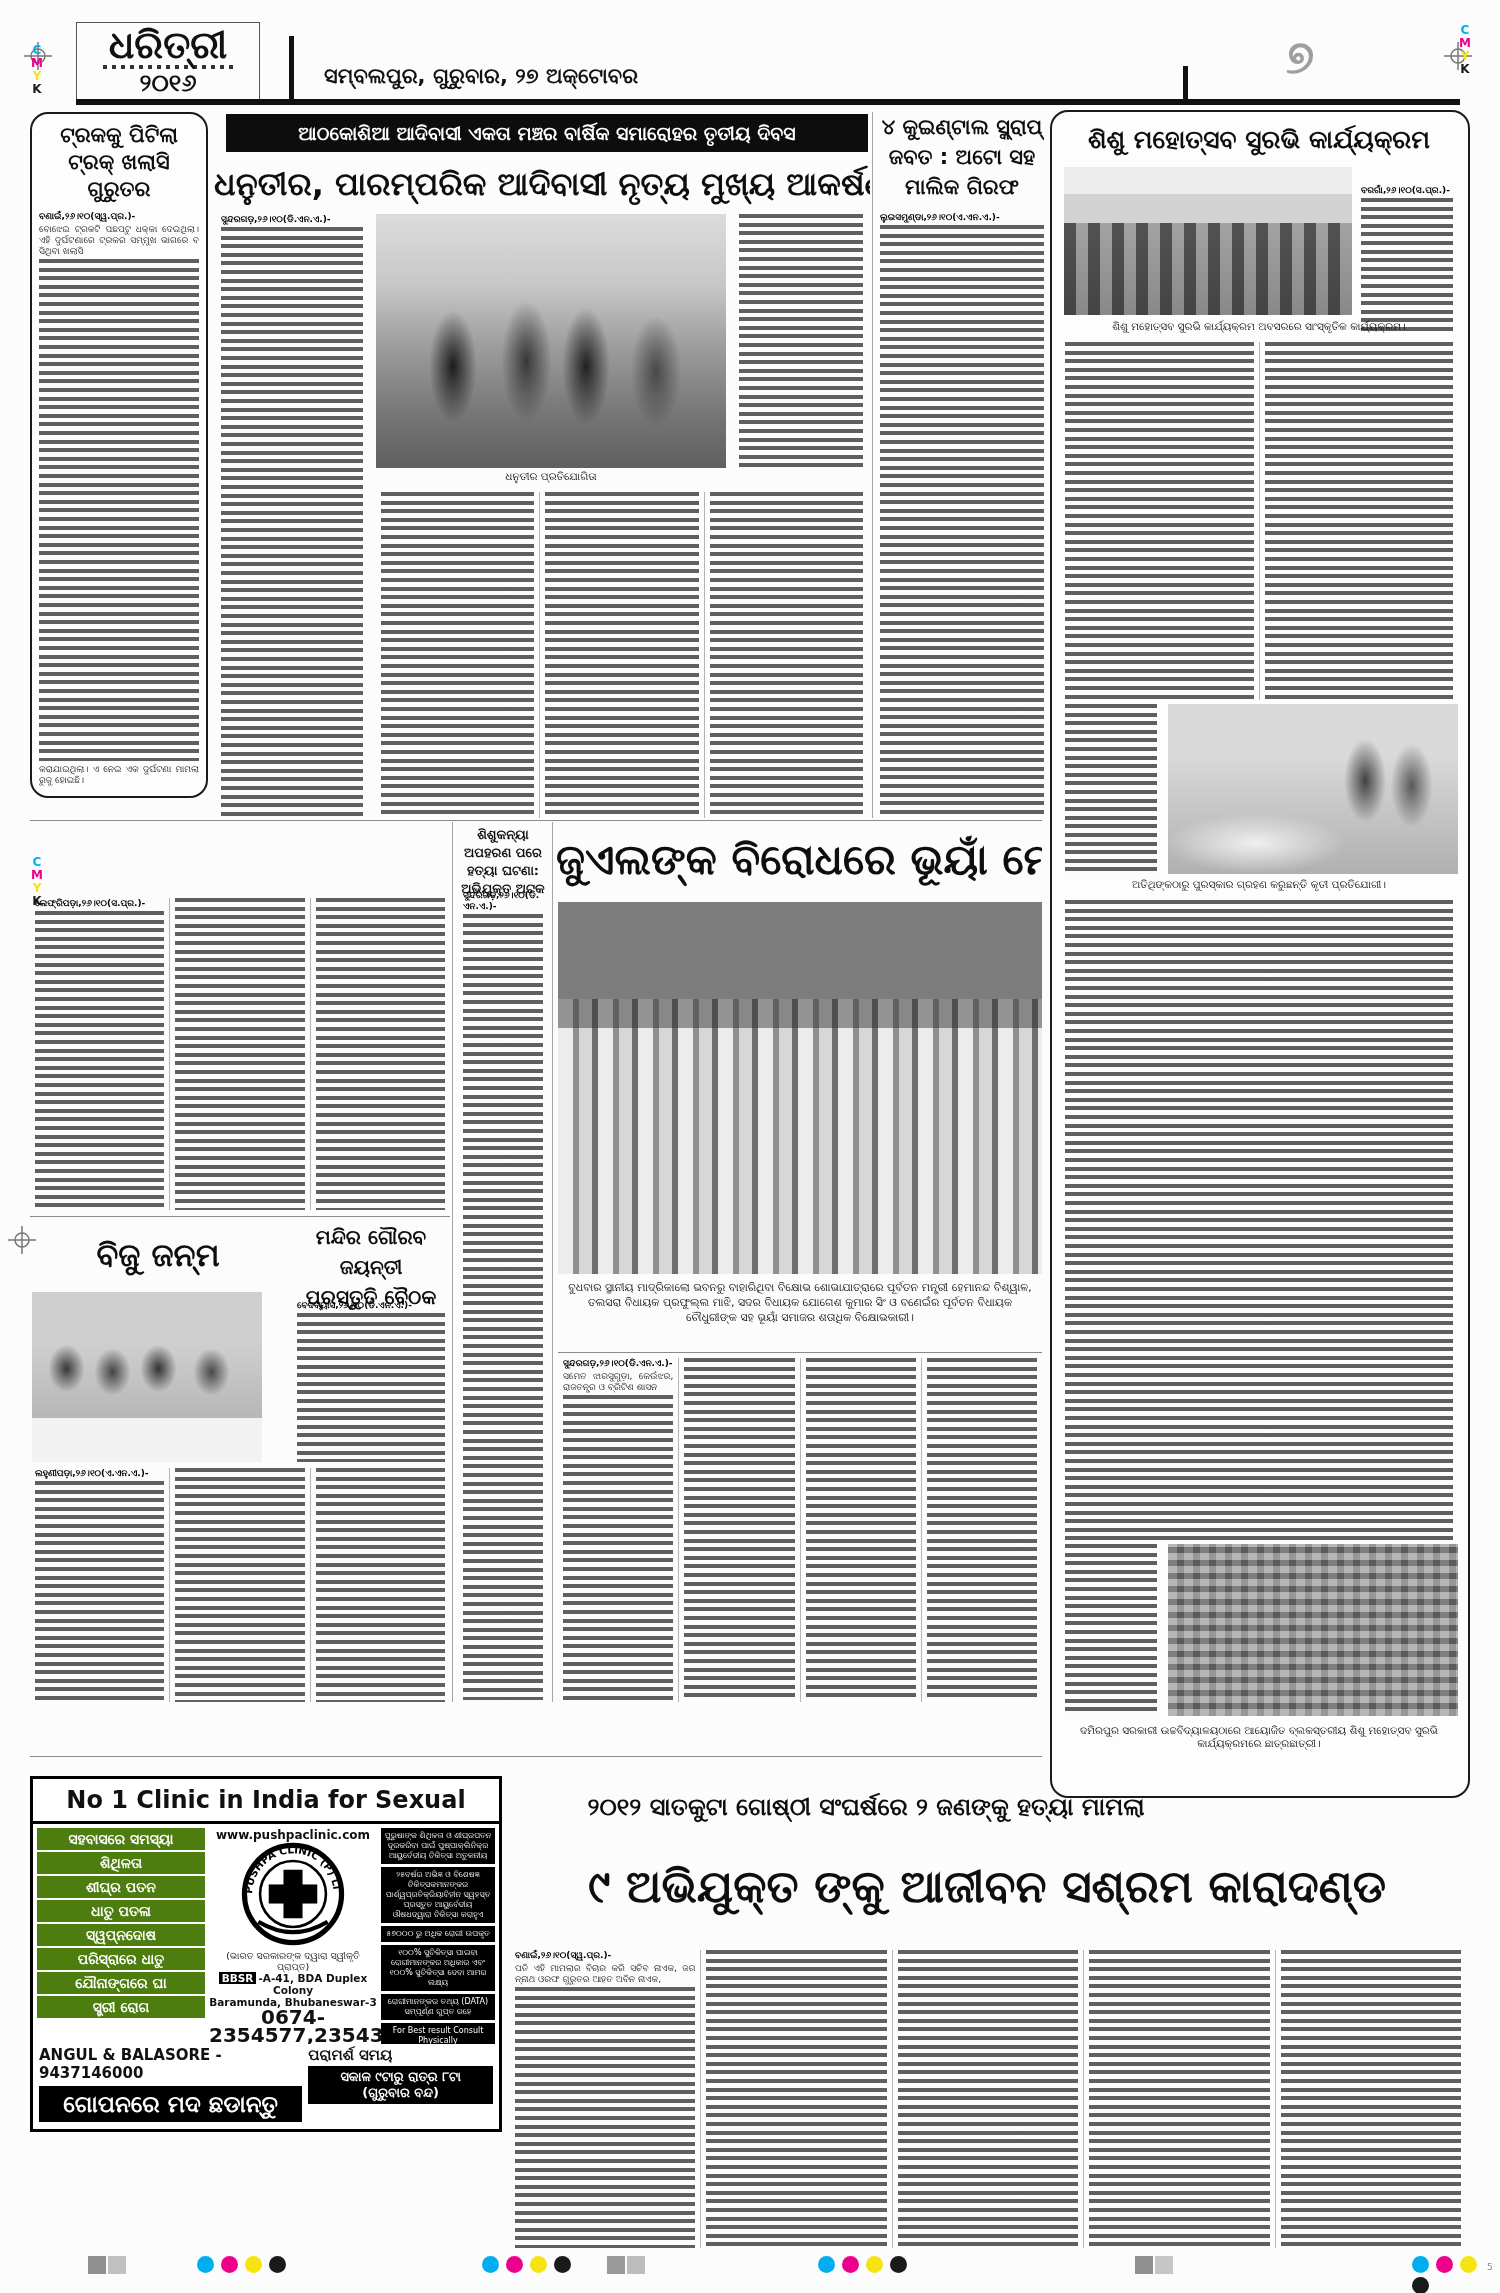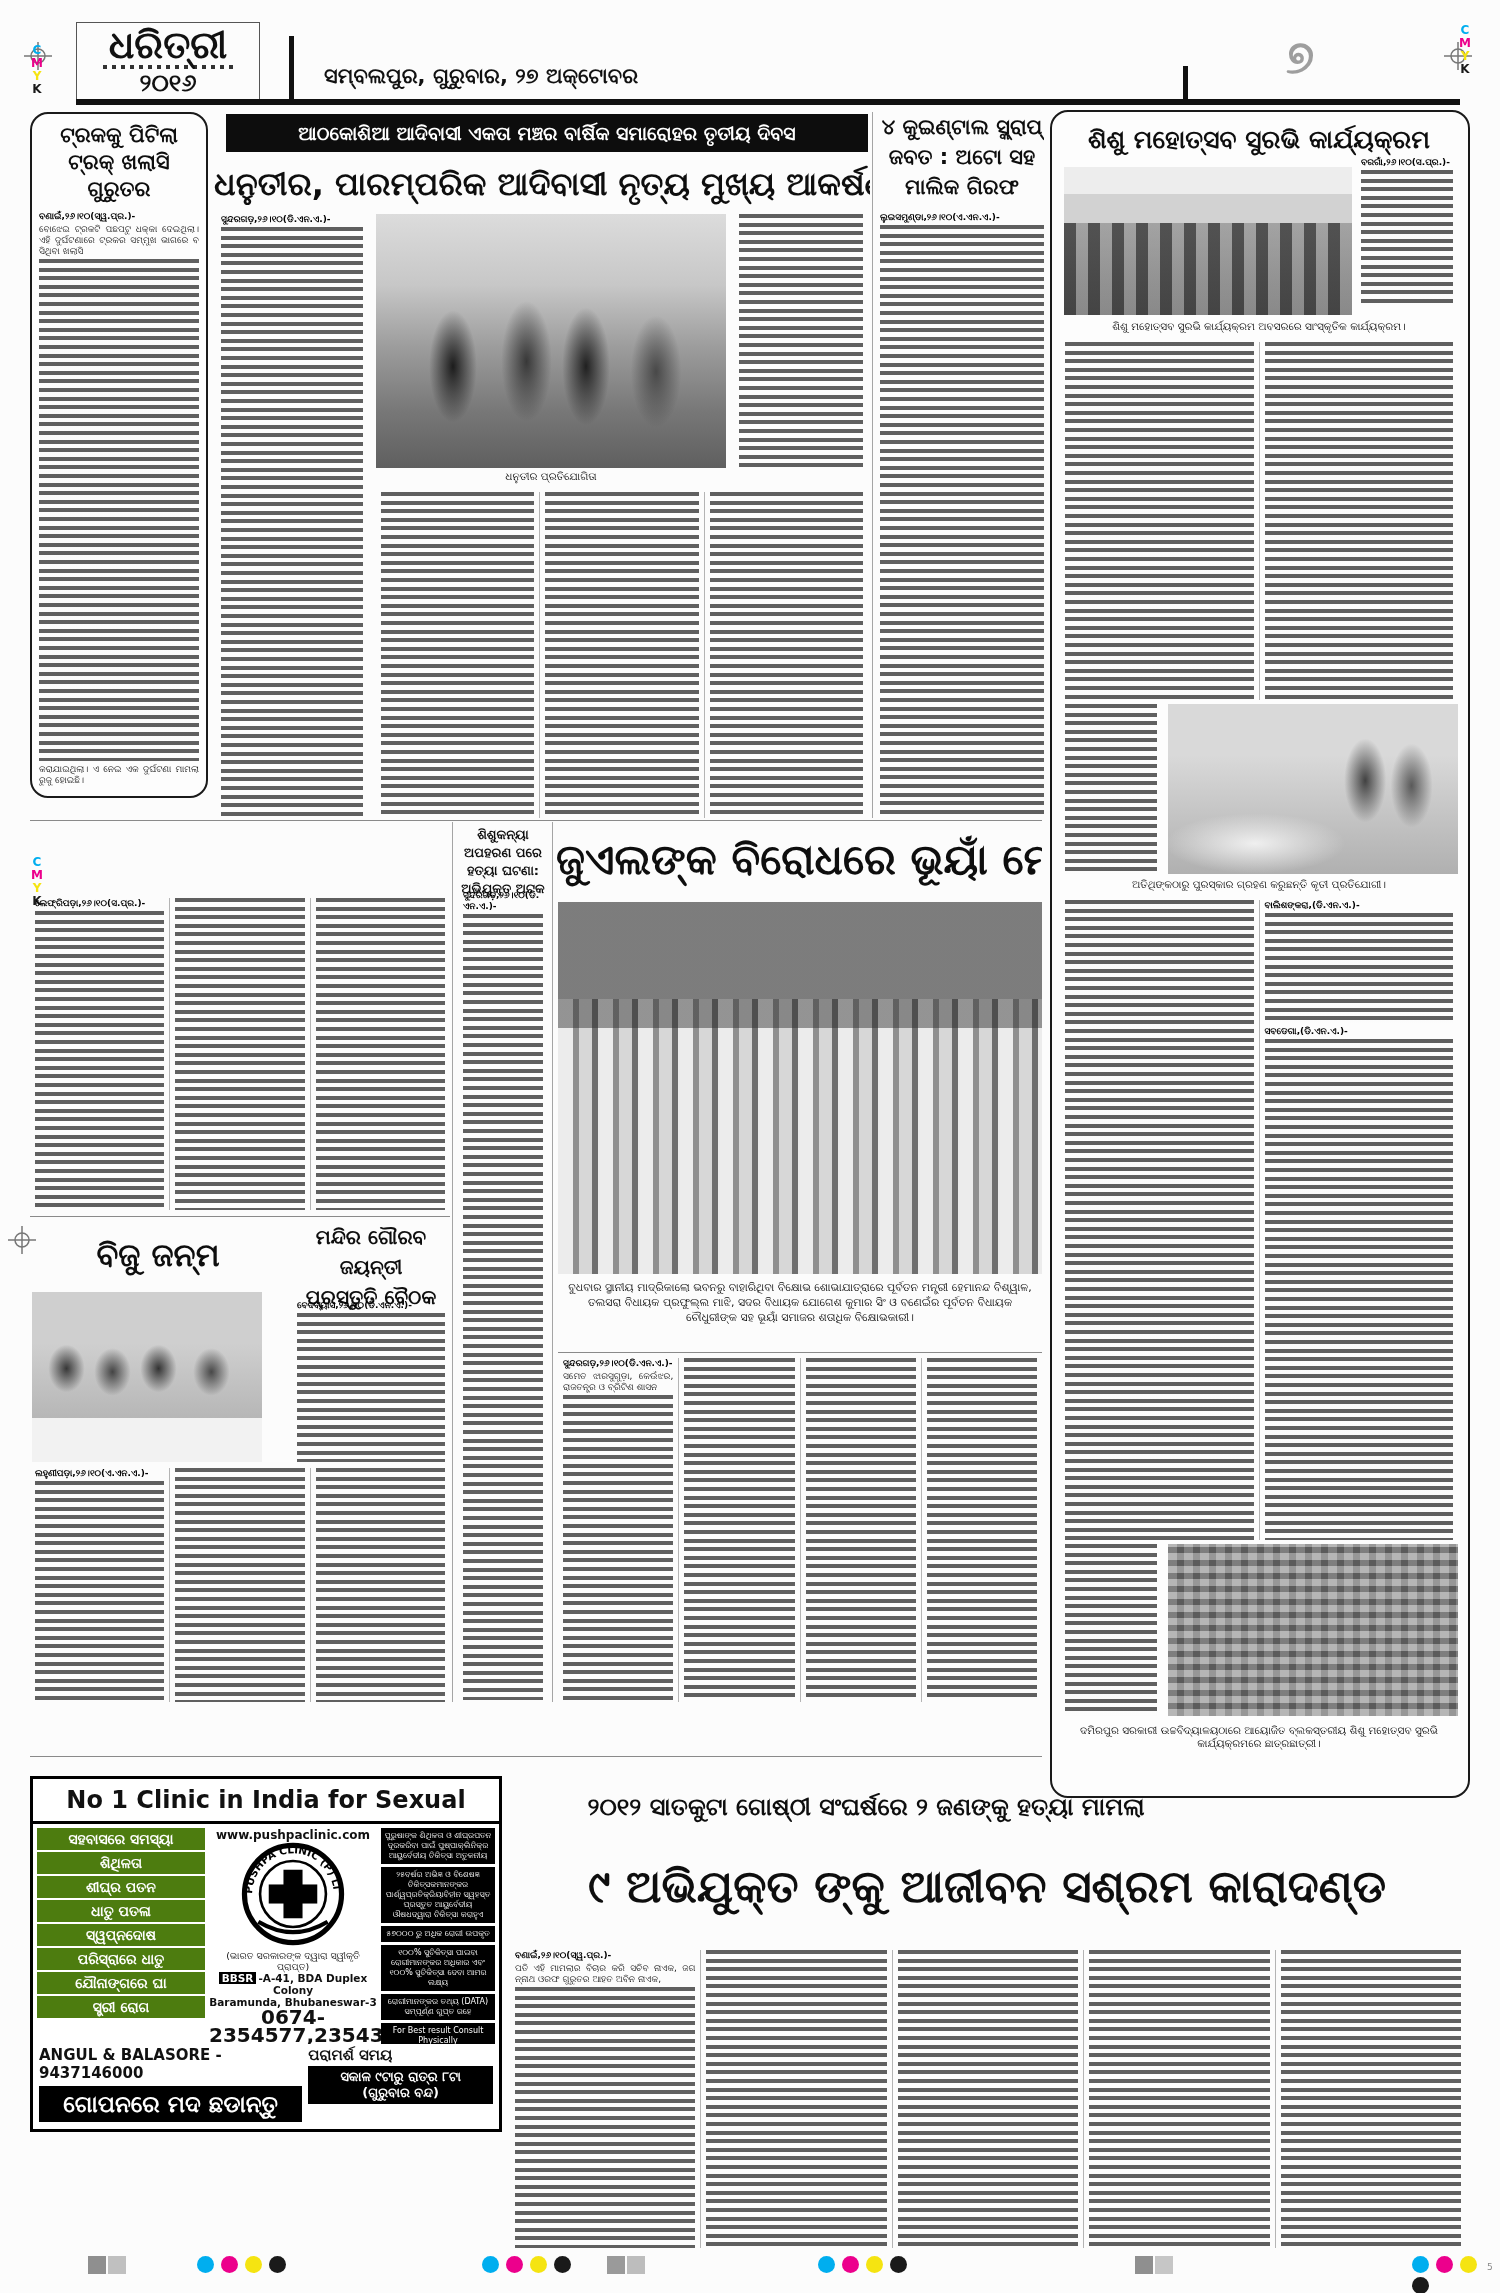--- a/index.html
+++ b/index.html
@@ -187,21 +187,21 @@
   <div class="abs vrule" style="left:872px;top:112px;width:1px;height:706px;"></div>
   <div class="abs" style="left:880px;top:112px;width:164px;height:706px;display:flex;flex-direction:column;">
     <div class="hl" style="font-size:21px;line-height:30px;margin-bottom:10px;">୪ କୁଇଣ୍ଟାଲ ସ୍କ୍ରାପ୍ ଜବତ : ଅଟୋ ସହ ମାଲିକ ଗିରଫ</div>
     <div class="dl">ଲୁଇସମୁଣ୍ଡା,୨୬।୧୦(ଏ.ଏନ.ଏ.)-</div>
     <div class="tx fill"></div>
   </div>
 
   <div class="abs rbox" style="left:1050px;top:110px;width:416px;height:1684px;">
     <div class="hl" style="position:absolute;left:8px;top:8px;width:398px;font-size:25px;line-height:40px;">ଶିଶୁ ମହୋତ୍ସବ ସୁରଭି କାର୍ଯ୍ୟକ୍ରମ</div>
     <div class="ph ph-stage" style="left:12px;top:55px;width:288px;height:148px;"></div>
-    <div class="abs cols" style="left:304px;top:45px;width:102px;height:148px;">
+    <div class="abs cols" style="left:304px;top:73px;width:102px;height:148px;">
       <div class="col">
           <div class="dl">ବରଗାଁ,୨୬।୧୦(ସ.ପ୍ର.)-</div>
           <div class="tx fill"></div>
         </div>
     </div>
     <div class="abs cap" style="left:8px;top:208px;width:398px;height:16px;font-weight:normal;">ଶିଶୁ ମହୋତ୍ସବ ସୁରଭି କାର୍ଯ୍ୟକ୍ରମ ଅବସରରେ ସାଂସ୍କୃତିକ କାର୍ଯ୍ୟକ୍ରମ।</div>
     <div class="abs cols" style="left:8px;top:230px;width:398px;height:358px;">
       <div class="col">
           <div class="tx fill"></div>
         </div>
@@ -213,26 +213,20 @@
     <div class="abs cols" style="left:8px;top:592px;width:102px;height:170px;">
       <div class="col">
           <div class="tx fill"></div>
         </div>
     </div>
     <div class="abs cap" style="left:8px;top:766px;width:398px;height:16px;font-weight:normal;">ଅତିଥିଙ୍କଠାରୁ ପୁରସ୍କାର ଗ୍ରହଣ କରୁଛନ୍ତି କୃତୀ ପ୍ରତିଯୋଗୀ।</div>
     <div class="abs cols" style="left:8px;top:788px;width:398px;height:640px;">
       <div class="col">
           <div class="tx fill"></div>
         </div>
-      <div class="col">
-        <div class="dl">ବାଲିଶଙ୍କରା,(ଡି.ଏନ.ଏ.)-</div>
-        <div class="tx" style="height:110px;"></div>
-        <div class="dl" style="margin-top:3px;">ସବଡେଗା,(ଡି.ଏନ.ଏ.)-</div>
-        <div class="tx fill"></div>
-      </div>
     </div>
     <div class="ph ph-crowd" style="left:116px;top:1432px;width:290px;height:172px;"></div>
     <div class="abs cols" style="left:8px;top:1432px;width:102px;height:172px;">
       <div class="col">
           <div class="tx fill"></div>
         </div>
     </div>
     <div class="abs cap" style="left:8px;top:1612px;width:398px;height:56px;font-weight:normal;">ଦମିରପୁର ସରକାରୀ ଉଚ୍ଚବିଦ୍ୟାଳୟଠାରେ ଆୟୋଜିତ ବ୍ଲକସ୍ତରୀୟ ଶିଶୁ ମହୋତ୍ସବ ସୁରଭି କାର୍ଯ୍ୟକ୍ରମରେ ଛାତ୍ରଛାତ୍ରୀ।</div>
   </div>
 

